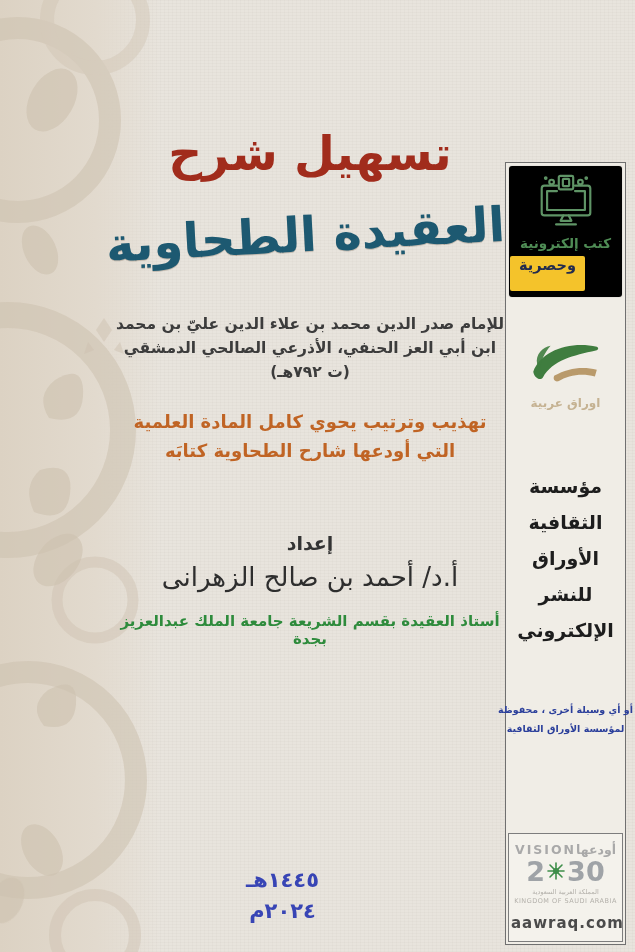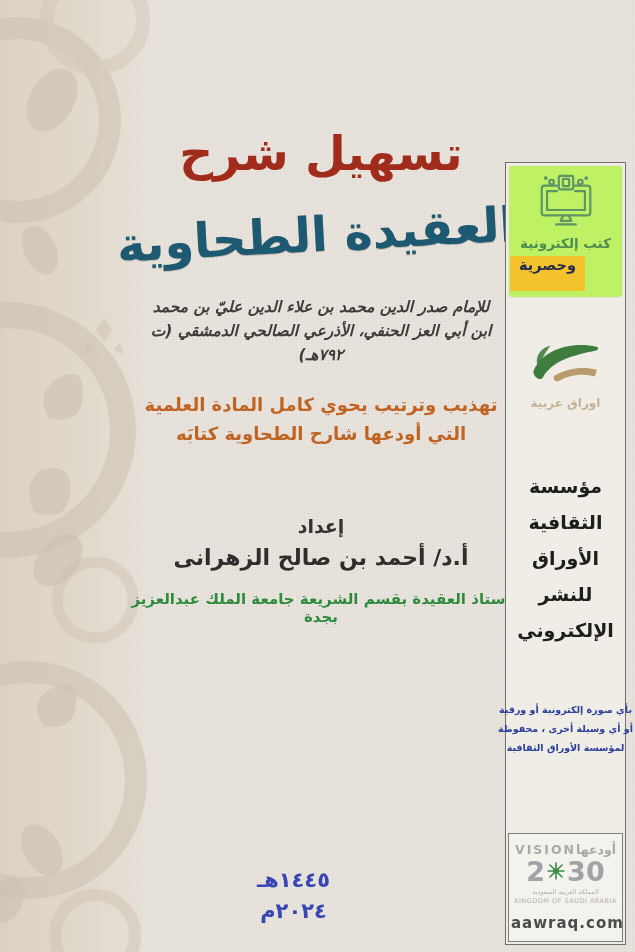--- a/index.html
+++ b/index.html
@@ -12,49 +12,49 @@
     direction:rtl;
   }
   
   .ornament{
     position:absolute; left:0; top:0; width:160px; height:952px;
     background:linear-gradient(90deg,#dcd2c3 0%, #e2dace 60%, rgba(232,228,221,0) 100%);
   }
   .ornament svg{display:block;}
   
   .main{
-    position:absolute; left:126px; top:0; width:390px; height:952px;
+    position:absolute; left:115px; top:0; width:390px; height:952px;
     text-align:center; color:#3c3c3c;
   }
   .series-title{
     margin-top:126px; font-size:47px; font-weight:bold; color:#a12c1c;
     letter-spacing:0; line-height:1.2;
   }
   .title-wrap{ margin-top:22px; transform:rotate(-3deg); }
   .main-title{
     font-size:48px; font-weight:bold; color:#1d5971; white-space:nowrap;
     line-height:1.25; text-shadow:0 1px 0 rgba(90,70,50,.25);
   }
-  .author{ margin-top:31px; font-size:15.5px; font-weight:bold; color:#3c3c3c; line-height:1.55;font-style:italic; }
+  .author{ margin-top:48px; font-size:15.5px; font-weight:bold; color:#3c3c3c; line-height:1.55; }
   .subtitle{ margin-top:24px; font-size:18px; font-weight:bold; color:#c06424; line-height:1.6; }
   .prepared-label{ margin-top:66px; font-size:19px; font-weight:bold; color:#333; }
-  .preparer-name{ margin-top:8px; font-size:22px; font-weight:bold; color:#2e2e2e; }
+  .preparer-name{ margin-top:8px; font-size:26px; font-weight:normal; color:#2e2e2e; }
   .preparer-title{ margin-top:20px; font-size:15px; font-weight:bold; color:#2e8b3c; }
   .dates{
     position:absolute; bottom:26px; left:0; right:55px; text-align:center;
     font-size:21px; color:#3845b5; line-height:1.45; font-weight:bold;
   }
   
   .sidebar{
     position:absolute; left:505px; top:162px; width:121px; height:783px;
     box-sizing:border-box; border:1px solid #707070; background:#f0ede6;
     display:flex; flex-direction:column; align-items:center; text-align:center;
   }
   .ebook-badge{
-    width:113px; margin-top:3px; background:#bef264; border-radius:3px;
+    width:113px; margin-top:3px; background:#000000; border-radius:3px;
     padding:8px 0 6px; box-shadow:0 0 0 1px rgba(0,0,0,.04);
   }
   .ebook-badge .green-line{ font-size:13.5px; font-weight:bold; color:#4f8c55; margin-top:3px; }
   .pill-row{ text-align:left; padding:4px 0 0 1px; }
   .exclusive-pill{
     display:inline-block; background:#f4c32b; color:#232c4e; font-weight:bold;
     font-size:14.5px; padding:1px 9px 18px; border-radius:2px;
   }
   .awraq-logo{ margin-top:42px; }
   .awraq-logo .logo-text{ font-size:12px; color:#c5b292; font-weight:bold; margin-top:1px; }
@@ -165,21 +165,20 @@
 
     <div class="org-name">
       <div>مؤسسة</div>
       <div>الثقافية</div>
       <div>الأوراق</div>
       <div>للنشر</div>
       <div>الإلكتروني</div>
     </div>
 
     <div class="copyright">
-      <div>بأي صورة إلكترونية أو ورقية</div>
       <div>أو أي وسيلة أخرى ، محفوظة</div>
       <div>لمؤسسة الأوراق الثقافية</div>
     </div>
 
     <div class="vision-box">
       <div class="vision-row1">
         <span class="v-en">VISION</span>
         <span class="v-ar">أودعها</span>
       </div>
       <div class="vision-row2">

